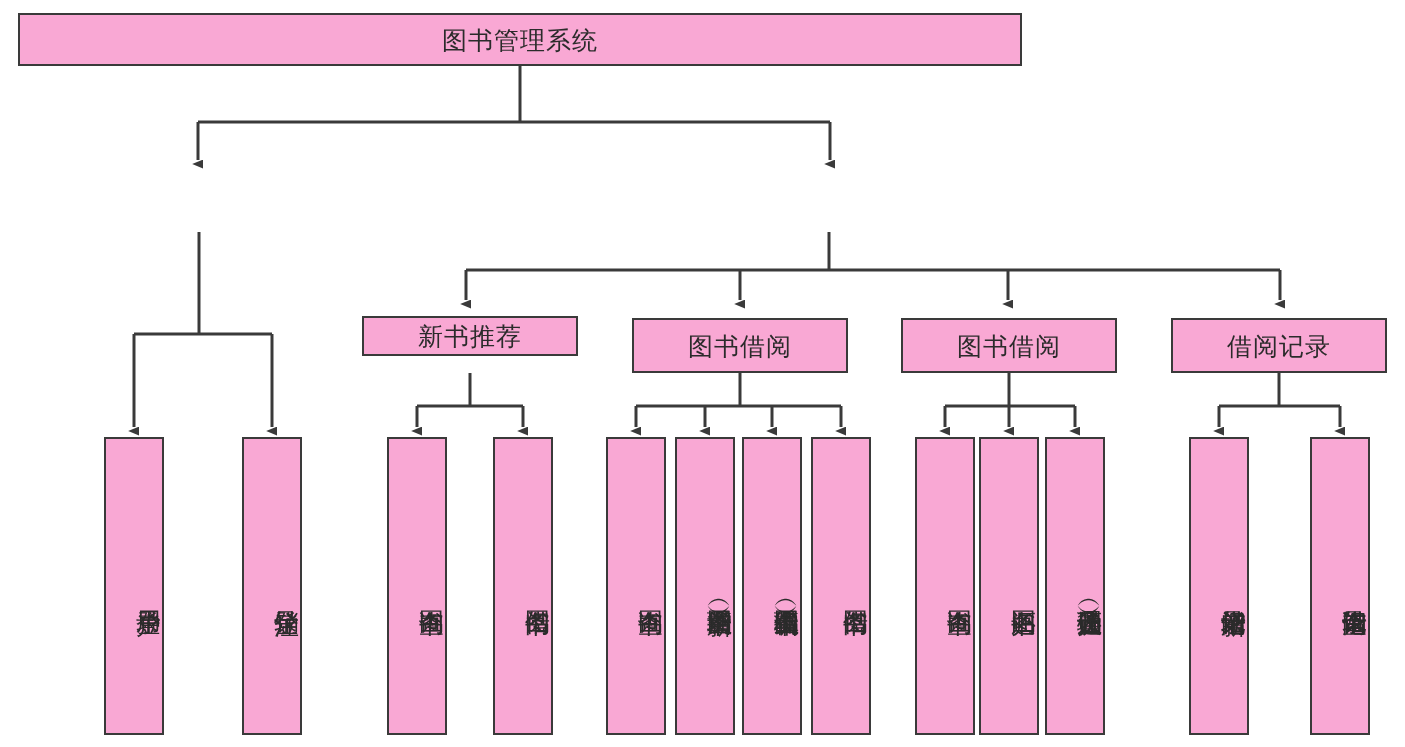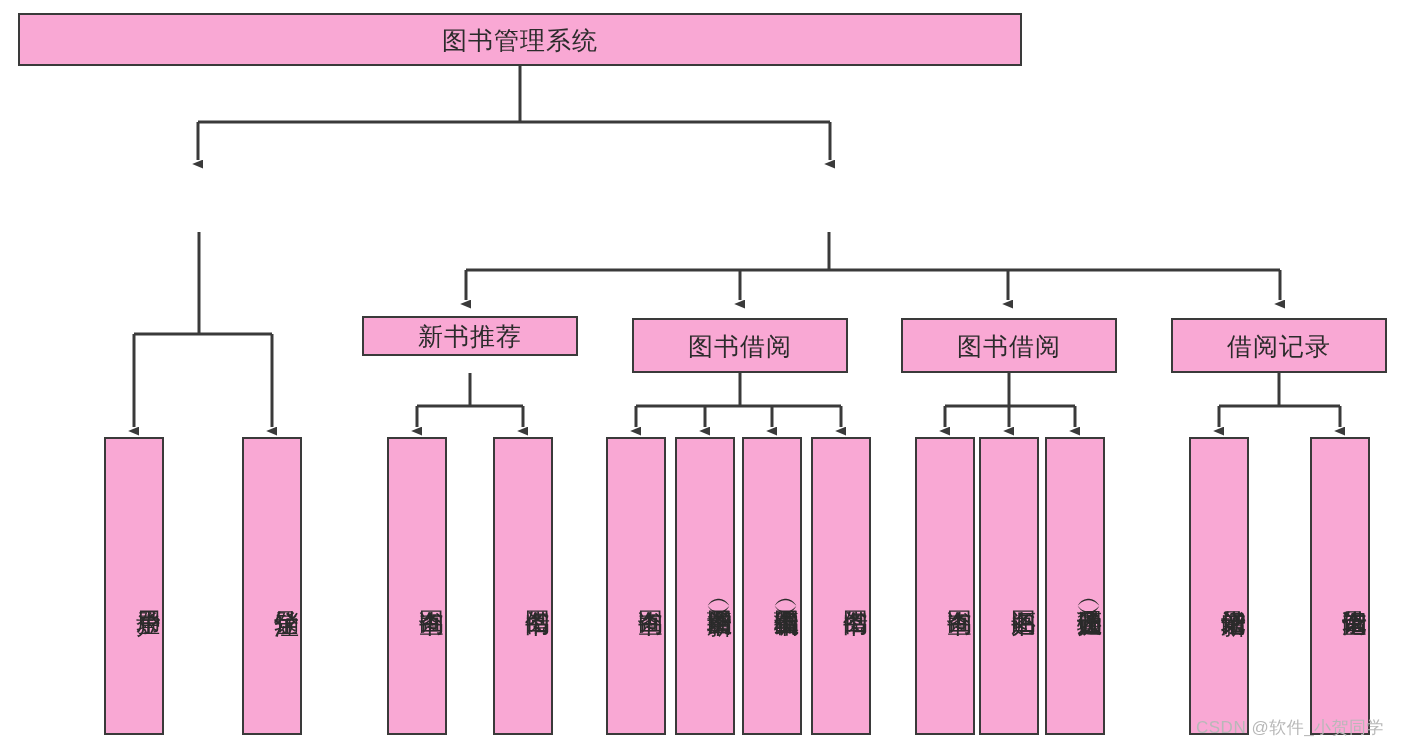--- a/index.html
+++ b/index.html
@@ -174,15 +174,14 @@
     <span>确认归还（管理员）</span>
   </div>
 
   <div class="node leaf" style="left:1189px; top:437px; width:60px; height:298px;">
     <span>新增借阅记录</span>
   </div>
   <div class="node leaf" style="left:1310px; top:437px; width:60px; height:298px;">
     <span>查询借阅记录</span>
   </div>
 
-  <div class="watermark" style="left:1196px; top:716px;">CSDN @软件_小贺同学</div>
 
 </div>
 
 </body></html>

